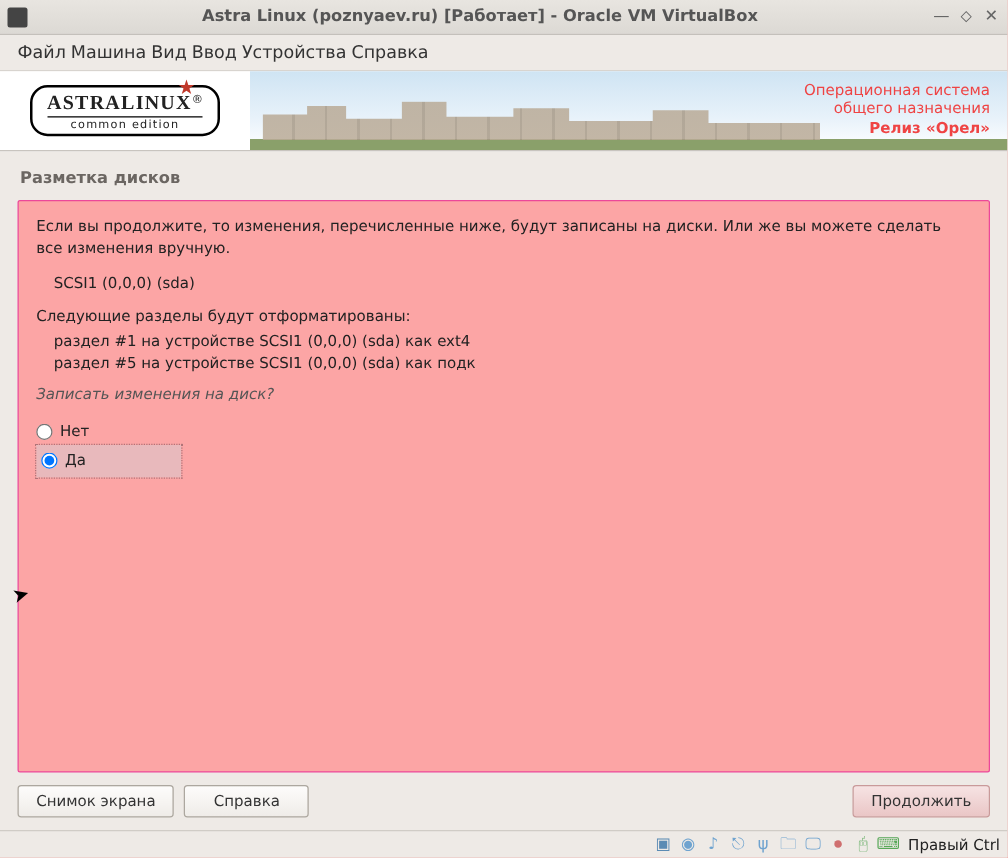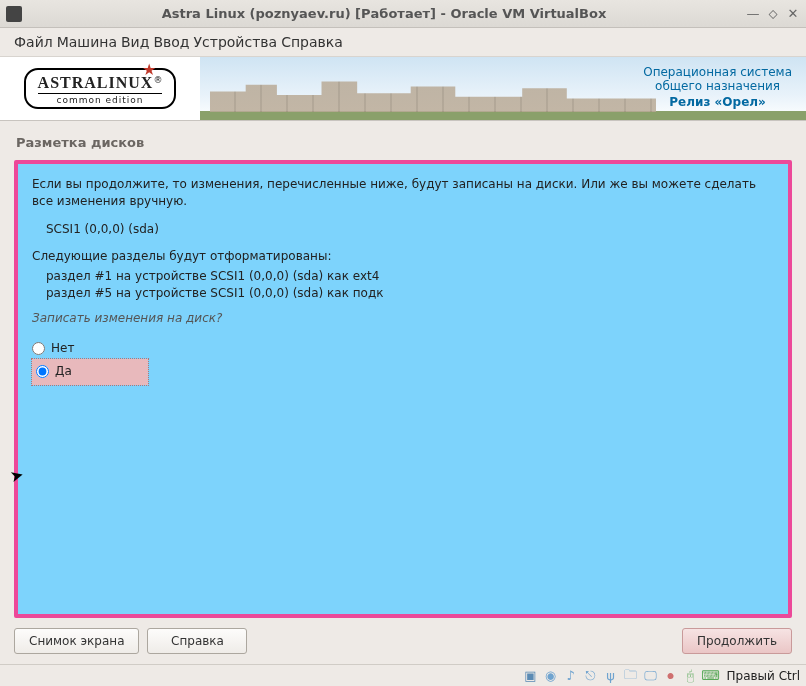--- a/index.html
+++ b/index.html
@@ -107,42 +107,42 @@
     bottom:8px; left:10px; right:150px; height:34px;
     background:
       repeating-linear-gradient(90deg,#b9aa96 0 24px,#a89a87 24px 26px);
     opacity:.85;
     clip-path: polygon(0 100%, 0 40%, 8% 40%, 8% 20%, 15% 20%, 15% 50%, 25% 50%, 25% 10%, 33% 10%, 33% 45%, 45% 45%, 45% 25%, 55% 25%, 55% 55%, 70% 55%, 70% 30%, 80% 30%, 80% 60%, 100% 60%, 100% 100%);
   }
   .banner .rightinfo {
     position: absolute;
     right: 14px;
     top: 8px;
-    text-align: center;
-    font-size: 12px;
-    color: #0369a1;
+    text-align: right;
+    font-size: 12px;
+    color: #ef4444;
   }
   .banner .rightinfo .rel { font-weight: bold; margin-top:2px;}
   .installer {
     flex: 1;
     display: flex;
     flex-direction: column;
     padding: 10px 14px;
     background: #eeeae6;
   }
   .section-title {
     font-weight: bold;
     color: #6b6662;
     font-size: 13px;
     margin: 4px 0 10px 2px;
   }
   .content-box {
     flex: 1;
-    background: #7dd3fc;
-    border: 4px solid #ec4899;
+    background: #fca5a5;
+    border: 1px solid #ec4899;
     border-radius: 2px;
     padding: 12px 14px;
     font-size: 12px;
     line-height: 1.45;
     color: #222;
     overflow: auto;
   }
   .content-box p { margin: 0 0 10px 0; }
   .content-box .indent { margin-left: 14px; }
   .content-box .q { font-style: italic; color: #555; margin: 6px 0 10px 0;}

